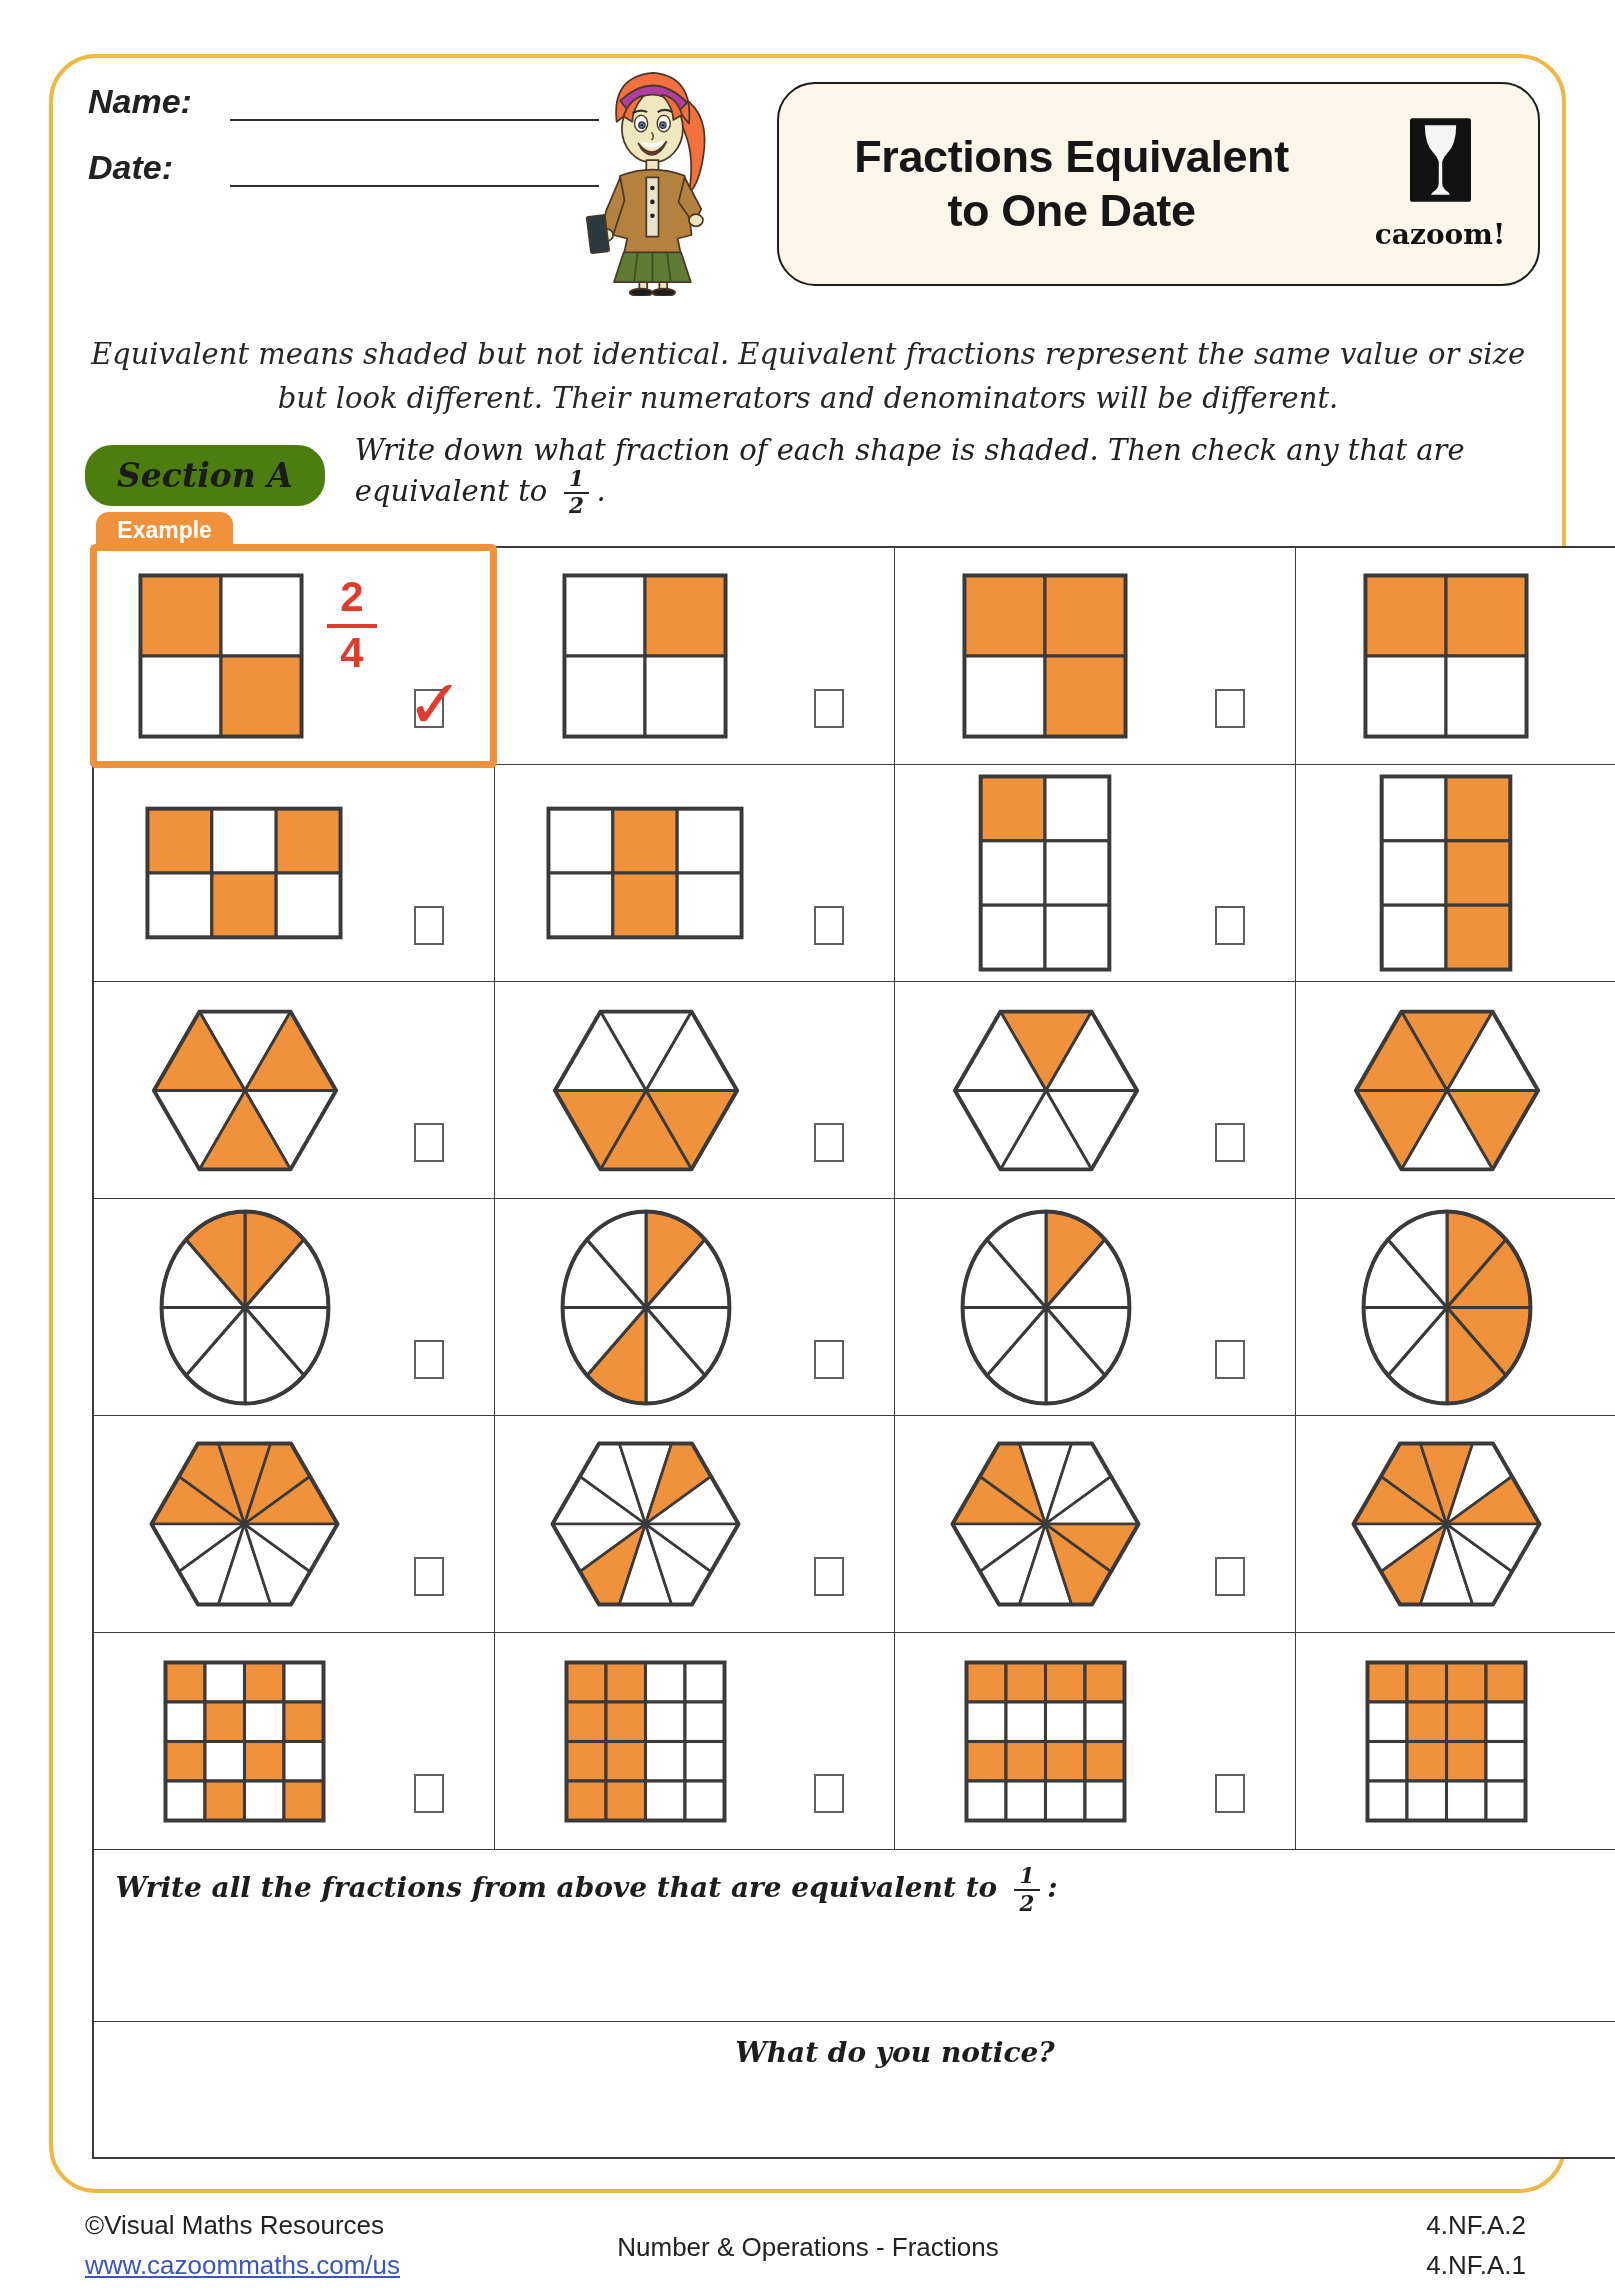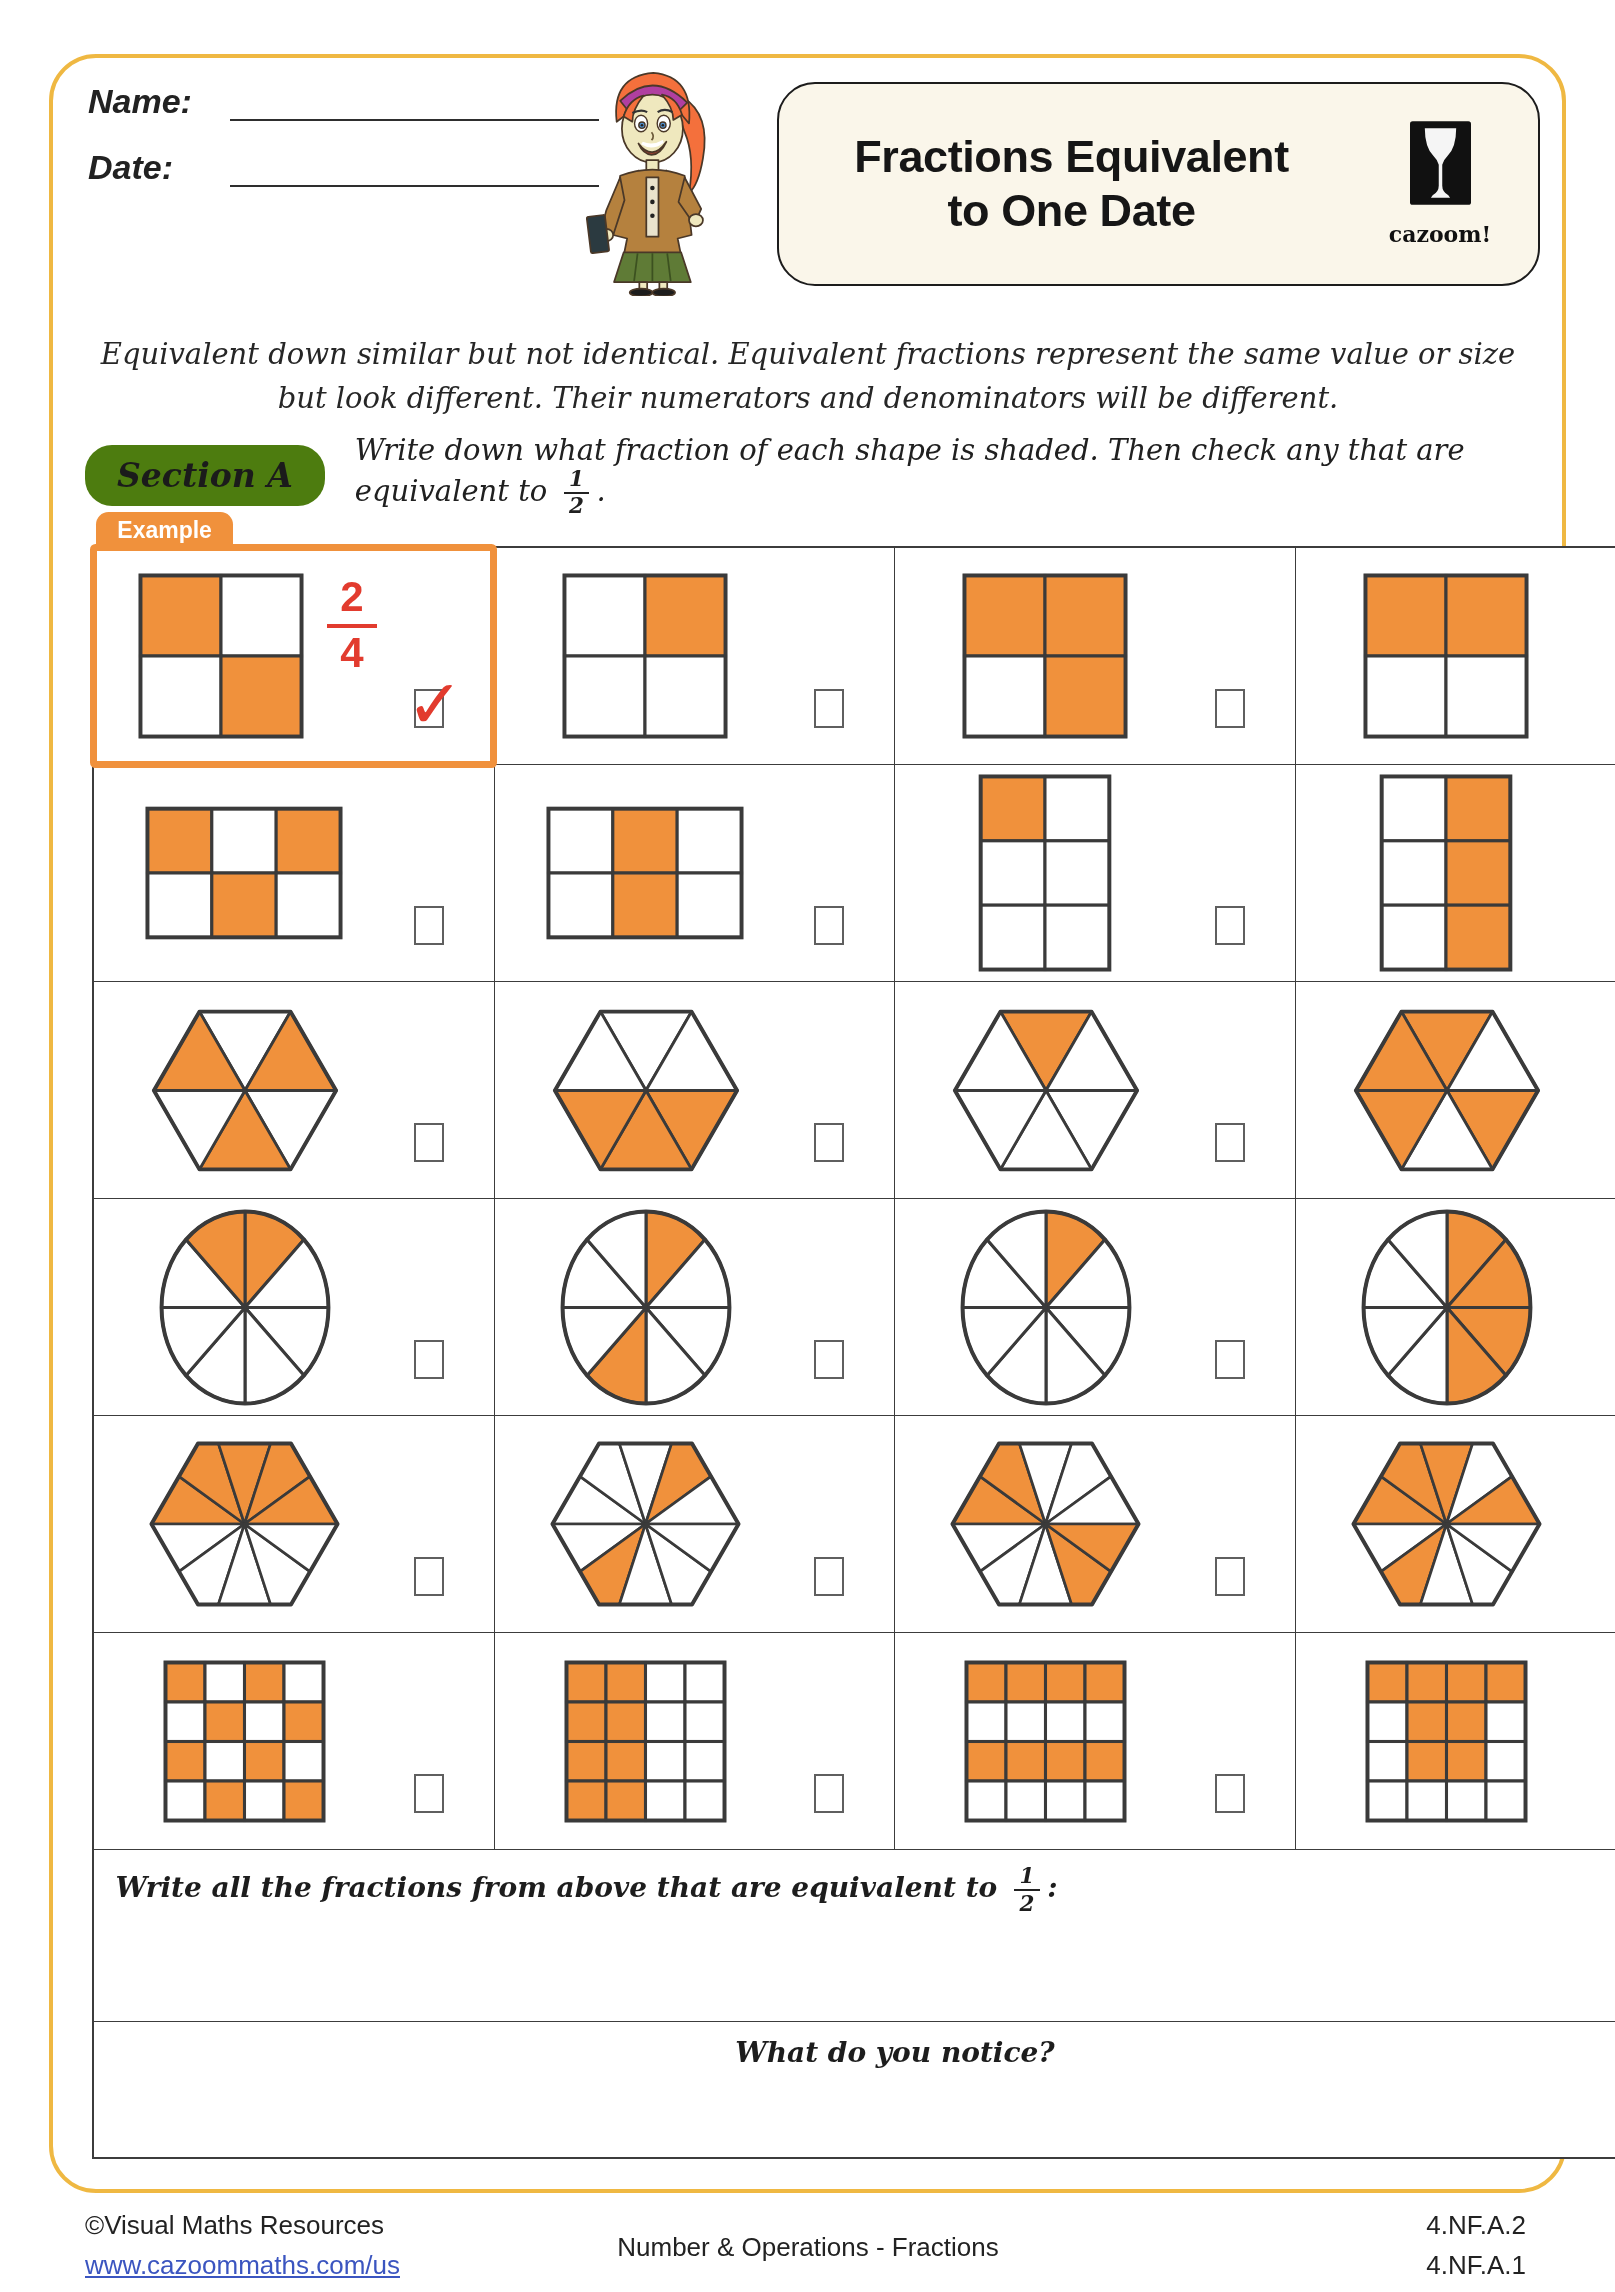--- a/index.html
+++ b/index.html
@@ -13,21 +13,21 @@
   .nd-row{display:flex;align-items:flex-end;margin-bottom:27px;font-style:italic;}
   .nd-label{font-size:34px;font-weight:bold;color:#222;width:113px;}
   .nd-line{display:inline-block;width:369px;height:36px;border-bottom:2.7px solid#2e2e2e;margin-left:29px;}
   
   .girl{position:absolute;left:562px;top:52px;}
   
   .title-box{position:absolute;left:777px;top:82px;width:763px;height:204px;background:#FAF6EA;
              border:2.7px solid #1c1c1c;border-radius:38px;display:flex;align-items:center;padding:0 23px;box-sizing:border-box;gap:24px;}
   .title-text{flex:1;text-align:center;font-size:45px;line-height:1.2;font-weight:bold;color:#161616;letter-spacing:-0.4px;}
   .logo{width:150px;display:flex;flex-direction:column;align-items:center;}
-  .logo-word{font-family:"DejaVu Serif", serif;font-weight:bold;font-size:22px;color:#111;margin-top:16px;}
+  .logo-word{font-family:"DejaVu Serif", serif;font-weight:bold;font-size:28px;color:#111;margin-top:16px;}
   
   .intro{position:absolute;left:0;right:0;top:333px;text-align:center;
          font-family:"DejaVu Serif", serif;font-style:italic;font-size:29px;line-height:1.5;color:#262626;}
   
   .section-row{position:absolute;left:85px;top:433px;right:63px;display:flex;align-items:center;gap:30px;}
   .section-pill{background:#4d7c0f;border-radius:27px;padding:10.7px 32px;
                 font-family:"DejaVu Serif", serif;font-style:italic;font-weight:bold;font-size:33px;color:#1b1b1b;white-space:nowrap;}
   .instruction{font-family:"DejaVu Serif", serif;font-style:italic;font-size:29px;color:#202020;}
   .sfrac{display:inline-flex;flex-direction:column;align-items:center;vertical-align:middle;
          margin:0 7.2px;font-size:21.5px;line-height:1.1;font-weight:bold;}
@@ -128,21 +128,21 @@
     <div class="logo">
       <svg width="61" height="84" viewBox="0 0 70 96">
         <rect x="0" y="0" width="70" height="96" rx="3" fill="#111"></rect>
         <path d="M17 8 H53 Q53 30 43 40 Q38 45 37 50 L37 74 Q37 81 44 85 L46 88 H24 L26 85 Q33 81 33 74 L33 50 Q32 45 27 40 Q17 30 17 8 Z" fill="#f5f5f5"></path>
       </svg>
       <div class="logo-word">cazoom!</div>
     </div>
   </div>
 
   <div class="intro">
-    <div>Equivalent down similar but not identical. Equivalent fractions represent the same value or size</div>
+    <div>Equivalent means shaded but not identical. Equivalent fractions represent the same value or size</div>
     <div>but look different. Their numerators and denominators will be different.</div>
   </div>
 
   <div class="section-row">
     <span class="section-pill">Section A</span>
     <span class="instruction">
       <span>Write down what fraction of each shape is shaded. Then check any that are equivalent to</span>
       <span class="sfrac">
           <span class="n">1</span>
           <span class="d">2</span>

